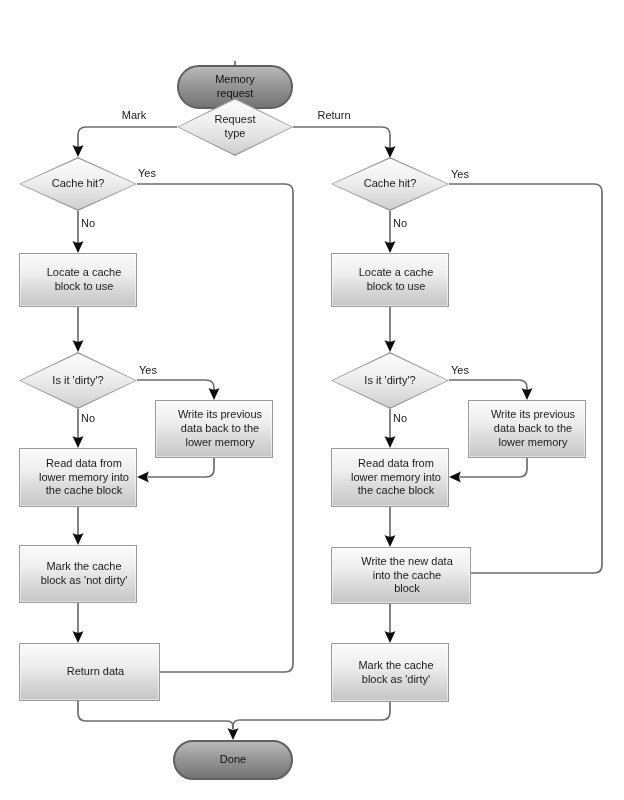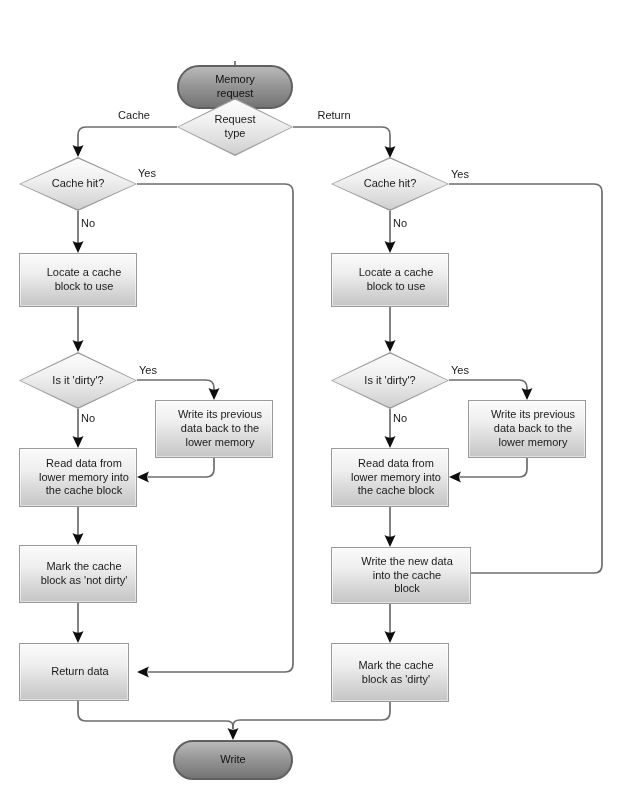--- a/index.html
+++ b/index.html
@@ -172,21 +172,21 @@
     <span class="label">Read data from
 lower memory into
 the cache block</span>
   </div>
 
   <div class="node process" style="left:19px;top:545px;width:118px;height:58px;">
     <span class="label">Mark the cache
 block as 'not dirty'</span>
   </div>
 
-  <div class="node process" style="left:19px;top:643px;width:110px;height:58px;">
+  <div class="node process" style="left:19px;top:643px;width:141px;height:58px;">
     <span class="label">Return data</span>
   </div>
 
   <div class="node decision" style="left:331px;top:157px;width:118px;height:54px;">
     <div class="d-border"></div>
     <div class="d-fill"></div>
     <span class="label">Cache hit?</span>
   </div>
 
   <div class="node process" style="left:331px;top:253px;width:118px;height:54px;">
@@ -217,24 +217,24 @@
 into the cache
 block</span>
   </div>
 
   <div class="node process" style="left:331px;top:643px;width:118px;height:59px;">
     <span class="label">Mark the cache
 block as 'dirty'</span>
   </div>
 
   <div class="node terminal" style="left:173px;top:740px;width:120px;height:40px;">
-    <span class="label">Write</span>
-  </div>
-
-  <span class="elabel" style="left:134px;top:115px;">Cache</span>
+    <span class="label">Done</span>
+  </div>
+
+  <span class="elabel" style="left:134px;top:115px;">Mark</span>
   <span class="elabel" style="left:334px;top:115px;">Return</span>
   <span class="elabel" style="left:147px;top:173px;">Yes</span>
   <span class="elabel" style="left:88px;top:223px;">No</span>
   <span class="elabel" style="left:148px;top:370px;">Yes</span>
   <span class="elabel" style="left:88px;top:418px;">No</span>
   <span class="elabel" style="left:460px;top:174px;">Yes</span>
   <span class="elabel" style="left:400px;top:223px;">No</span>
   <span class="elabel" style="left:460px;top:370px;">Yes</span>
   <span class="elabel" style="left:400px;top:418px;">No</span>
 

